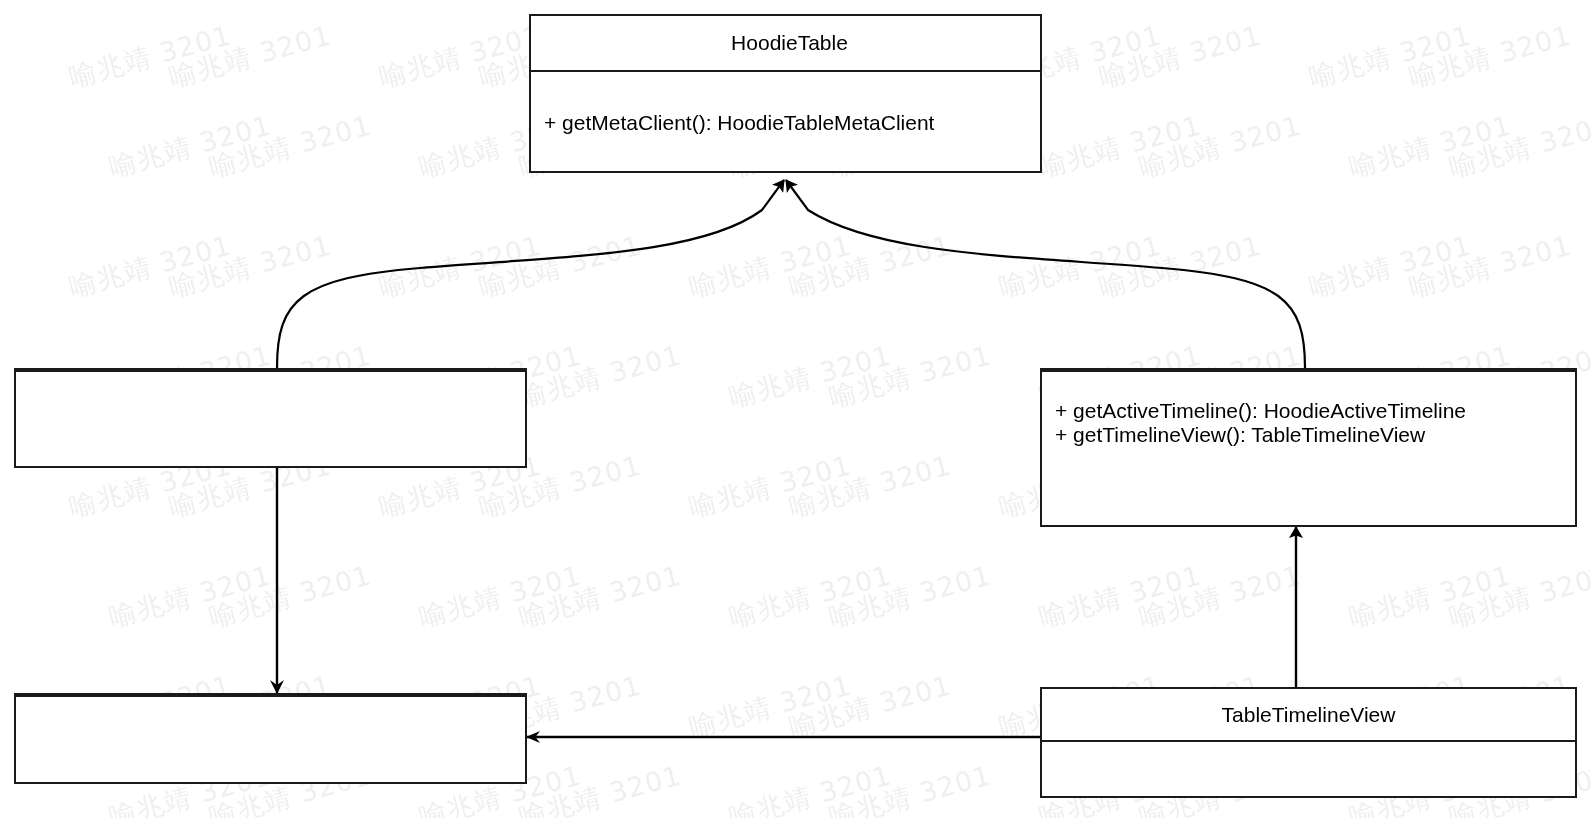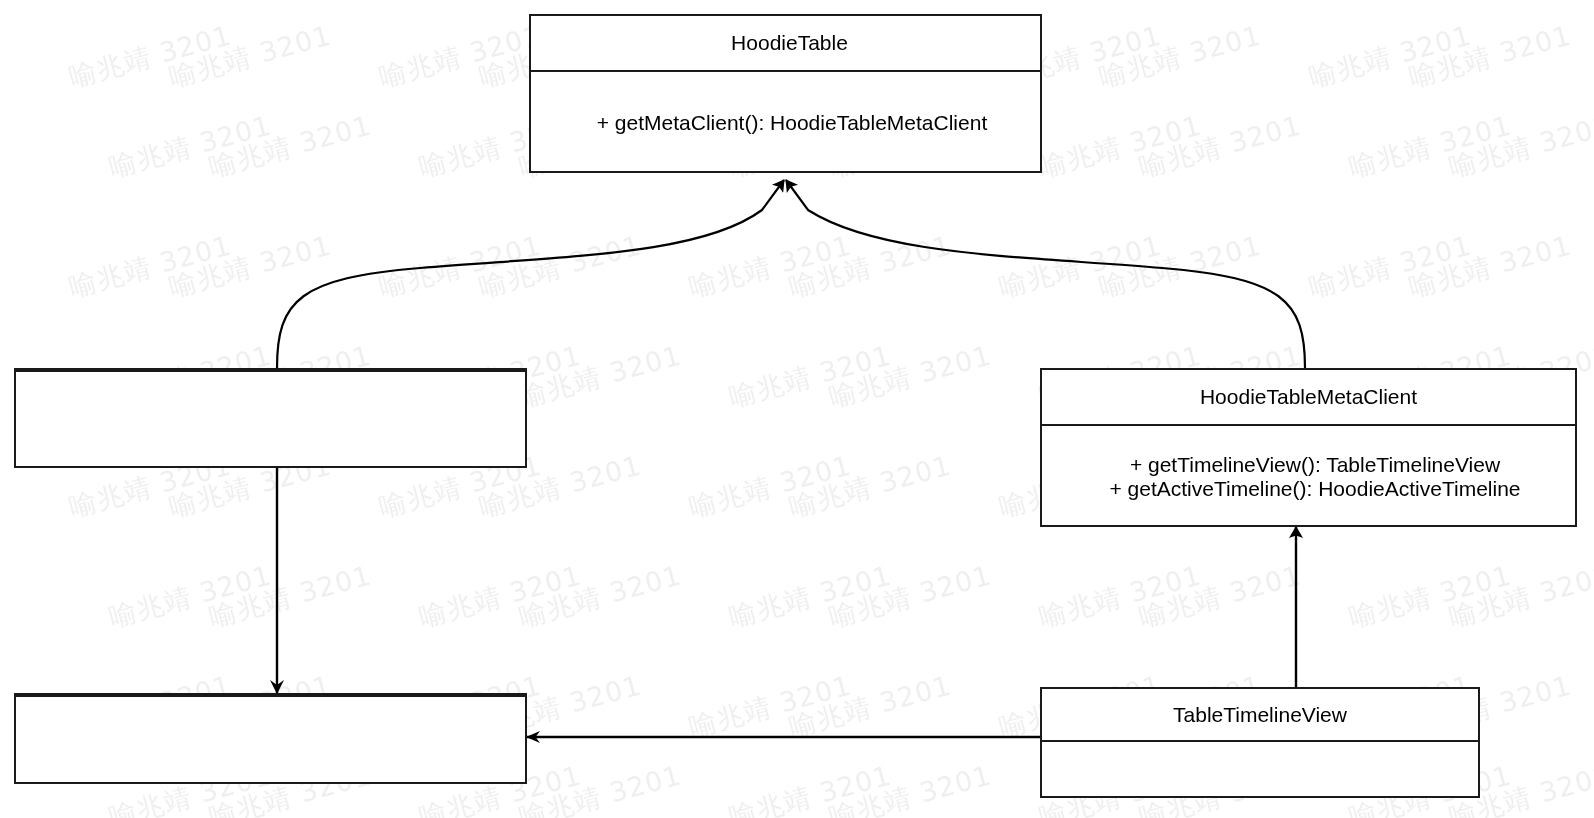--- a/index.html
+++ b/index.html
@@ -67,21 +67,20 @@
     align-items: center;
     justify-content: center;
   }
   .uml-compartment {
     box-sizing: border-box;
     width: 100%;
     border-top: 2px solid #1a1a1a;
     display: flex;
     flex-direction: column;
     justify-content: center;
-    align-items: center;
   }
   .uml-member {
     font-size: 21px;
     color: #000000;
     padding-left: 13px;
     white-space: nowrap;
   }
   .uml-compartment.empty {
     
   }
@@ -207,28 +206,27 @@
       <div class="uml-class" style="left: 529px; top: 14px; width: 513px; height: 159px;">
         <div class="uml-class-name" style="height: 54px; padding-left: 8px;">HoodieTable</div>
         <div class="uml-compartment" style="height: 103px;">
           <div class="uml-member">+ getMetaClient(): HoodieTableMetaClient</div>
         </div>
       </div>
       <div class="uml-class" style="left: 14px; top: 368px; width: 513px; height: 100px;">
         <div class="uml-compartment empty" style="height: 41px;"></div>
       </div>
       <div class="uml-class" style="left: 1040px; top: 368px; width: 537px; height: 159px;">
-        <div class="uml-class-name" style="height: 54px;">HoodieTableMetaClient</div>
         <div class="uml-compartment" style="height: 103px;">
+          <div class="uml-member">+ getActiveTimeline(): HoodieActiveTimeline</div>
           <div class="uml-member">+ getTimelineView(): TableTimelineView</div>
-          <div class="uml-member">+ getActiveTimeline(): HoodieActiveTimeline</div>
         </div>
       </div>
       <div class="uml-class" style="left: 14px; top: 693px; width: 513px; height: 91px;">
         <div class="uml-compartment empty" style="height: 38px;"></div>
       </div>
-      <div class="uml-class" style="left: 1040px; top: 687px; width: 440px; height: 111px;">
+      <div class="uml-class" style="left: 1040px; top: 687px; width: 537px; height: 111px;">
         <div class="uml-class-name" style="height: 51px;">TableTimelineView</div>
         <div class="uml-compartment empty" style="height: 58px;"></div>
       </div>
     </div>
 
 </div>
 
 </body></html>

